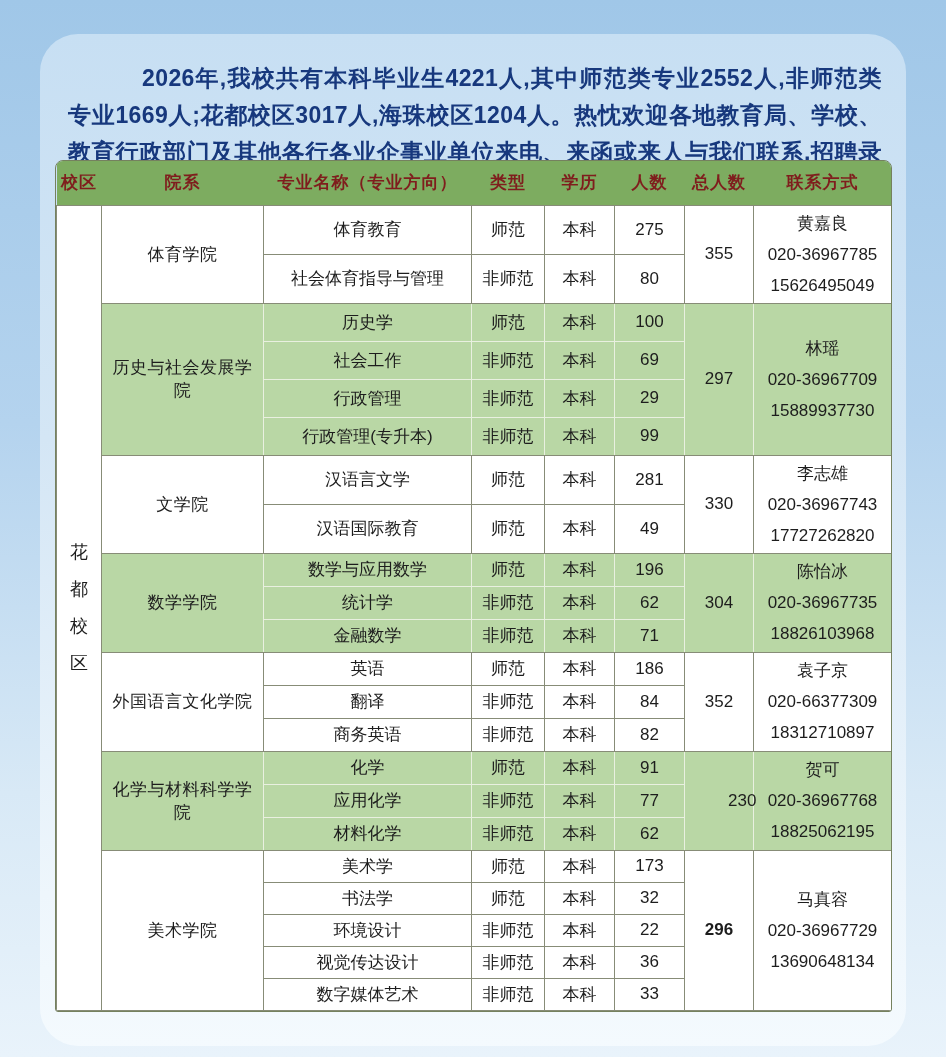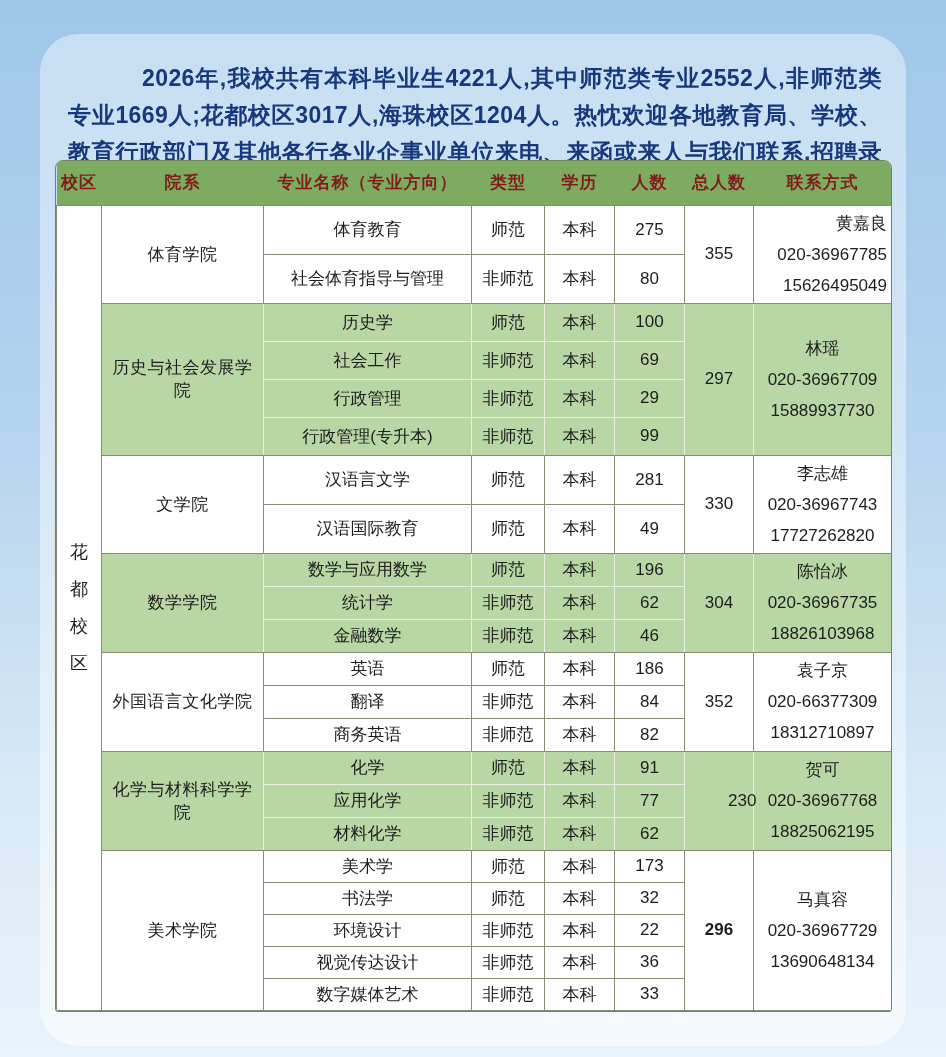--- a/index.html
+++ b/index.html
@@ -86,21 +86,21 @@
                 <span>校</span>
                 <span>区</span>
               </div>
             </td>
             <td class="college-cell" rowspan="2" style="border-bottom-color: rgb(135, 140, 119);">体育学院</td>
             <td>体育教育</td>
             <td>师范</td>
             <td>本科</td>
             <td>275</td>
             <td rowspan="2" style="border-bottom-color: rgb(135, 140, 119);">355</td>
-            <td class="contact-cell" rowspan="2" style="border-bottom-color: rgb(135, 140, 119); text-align: right;">
+            <td class="contact-cell" rowspan="2" style="border-bottom-color: rgb(135, 140, 119);">
               <div class="contact-line">黄嘉良</div>
               <div class="contact-line">020-36967785</div>
               <div class="contact-line">15626495049</div>
             </td>
           </tr>
           <tr class="group-end" style="height: 45px;">
             <td>社会体育指导与管理</td>
             <td>非师范</td>
             <td>本科</td>
             <td>80</td>
@@ -171,21 +171,21 @@
           <tr class="shaded " style="height: 33px;">
             <td>统计学</td>
             <td>非师范</td>
             <td>本科</td>
             <td>62</td>
           </tr>
           <tr class="shaded group-end" style="height: 33px;">
             <td>金融数学</td>
             <td>非师范</td>
             <td>本科</td>
-            <td>46</td>
+            <td>71</td>
           </tr>
           <tr class="group-start " style="height: 33px;">
             <td class="college-cell" rowspan="3" style="border-bottom-color: rgb(135, 140, 119);">外国语言文化学院</td>
             <td>英语</td>
             <td>师范</td>
             <td>本科</td>
             <td>186</td>
             <td rowspan="3" style="border-bottom-color: rgb(135, 140, 119);">352</td>
             <td class="contact-cell" rowspan="3" style="border-bottom-color: rgb(135, 140, 119);">
               <div class="contact-line">袁子京</div>

